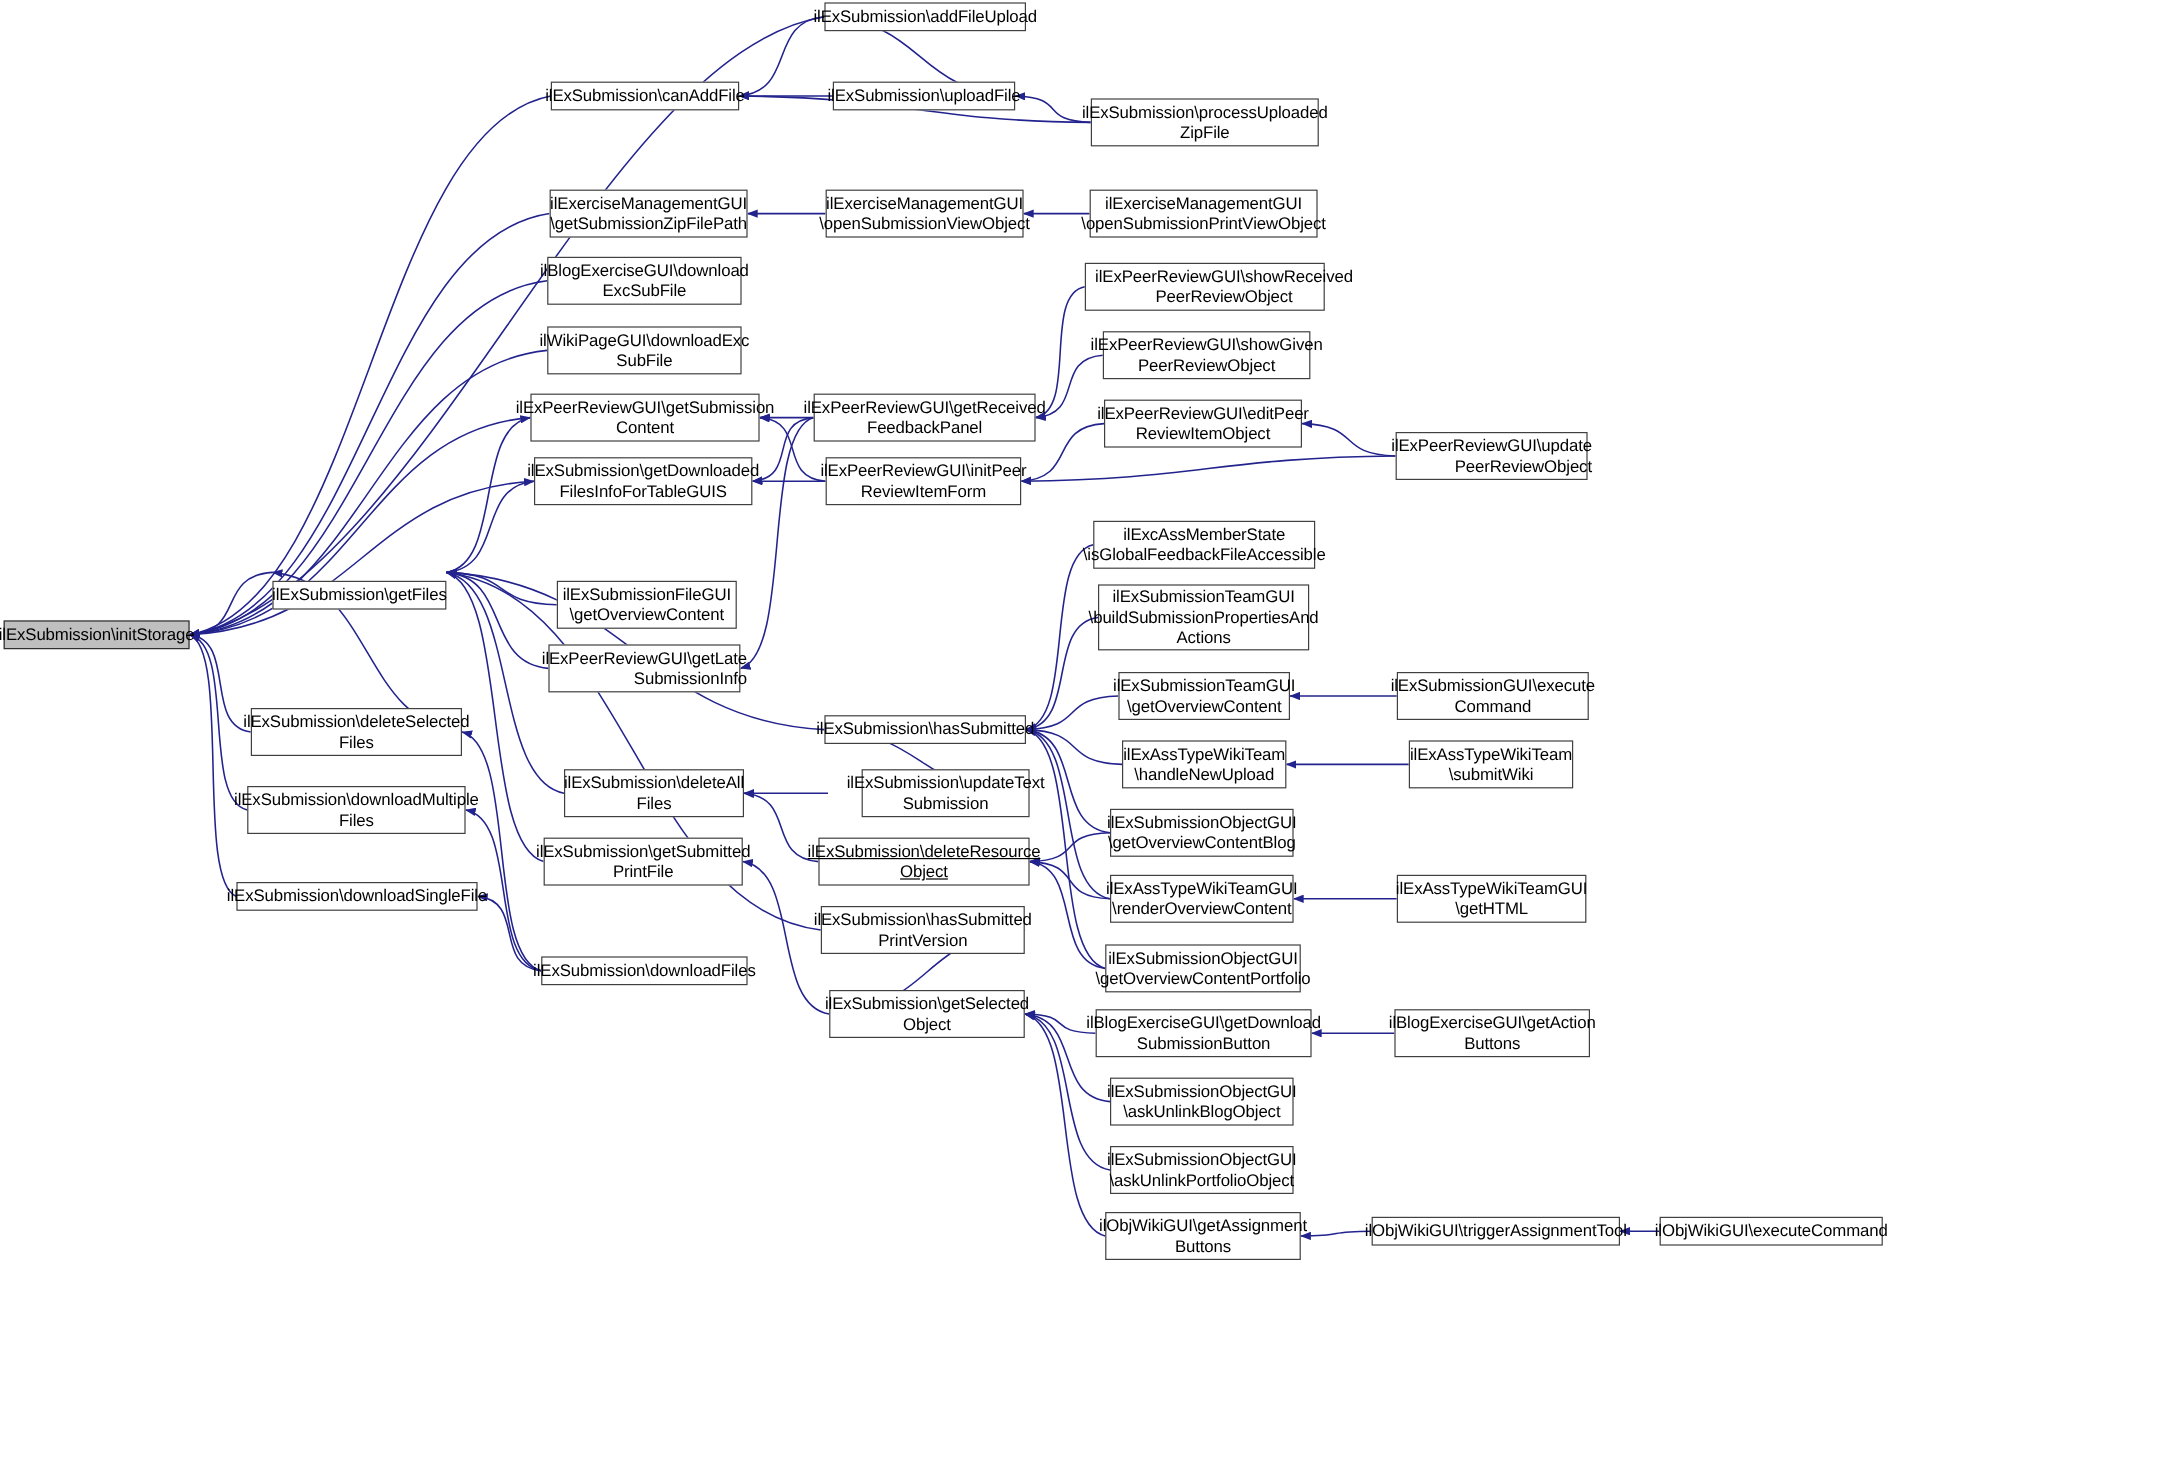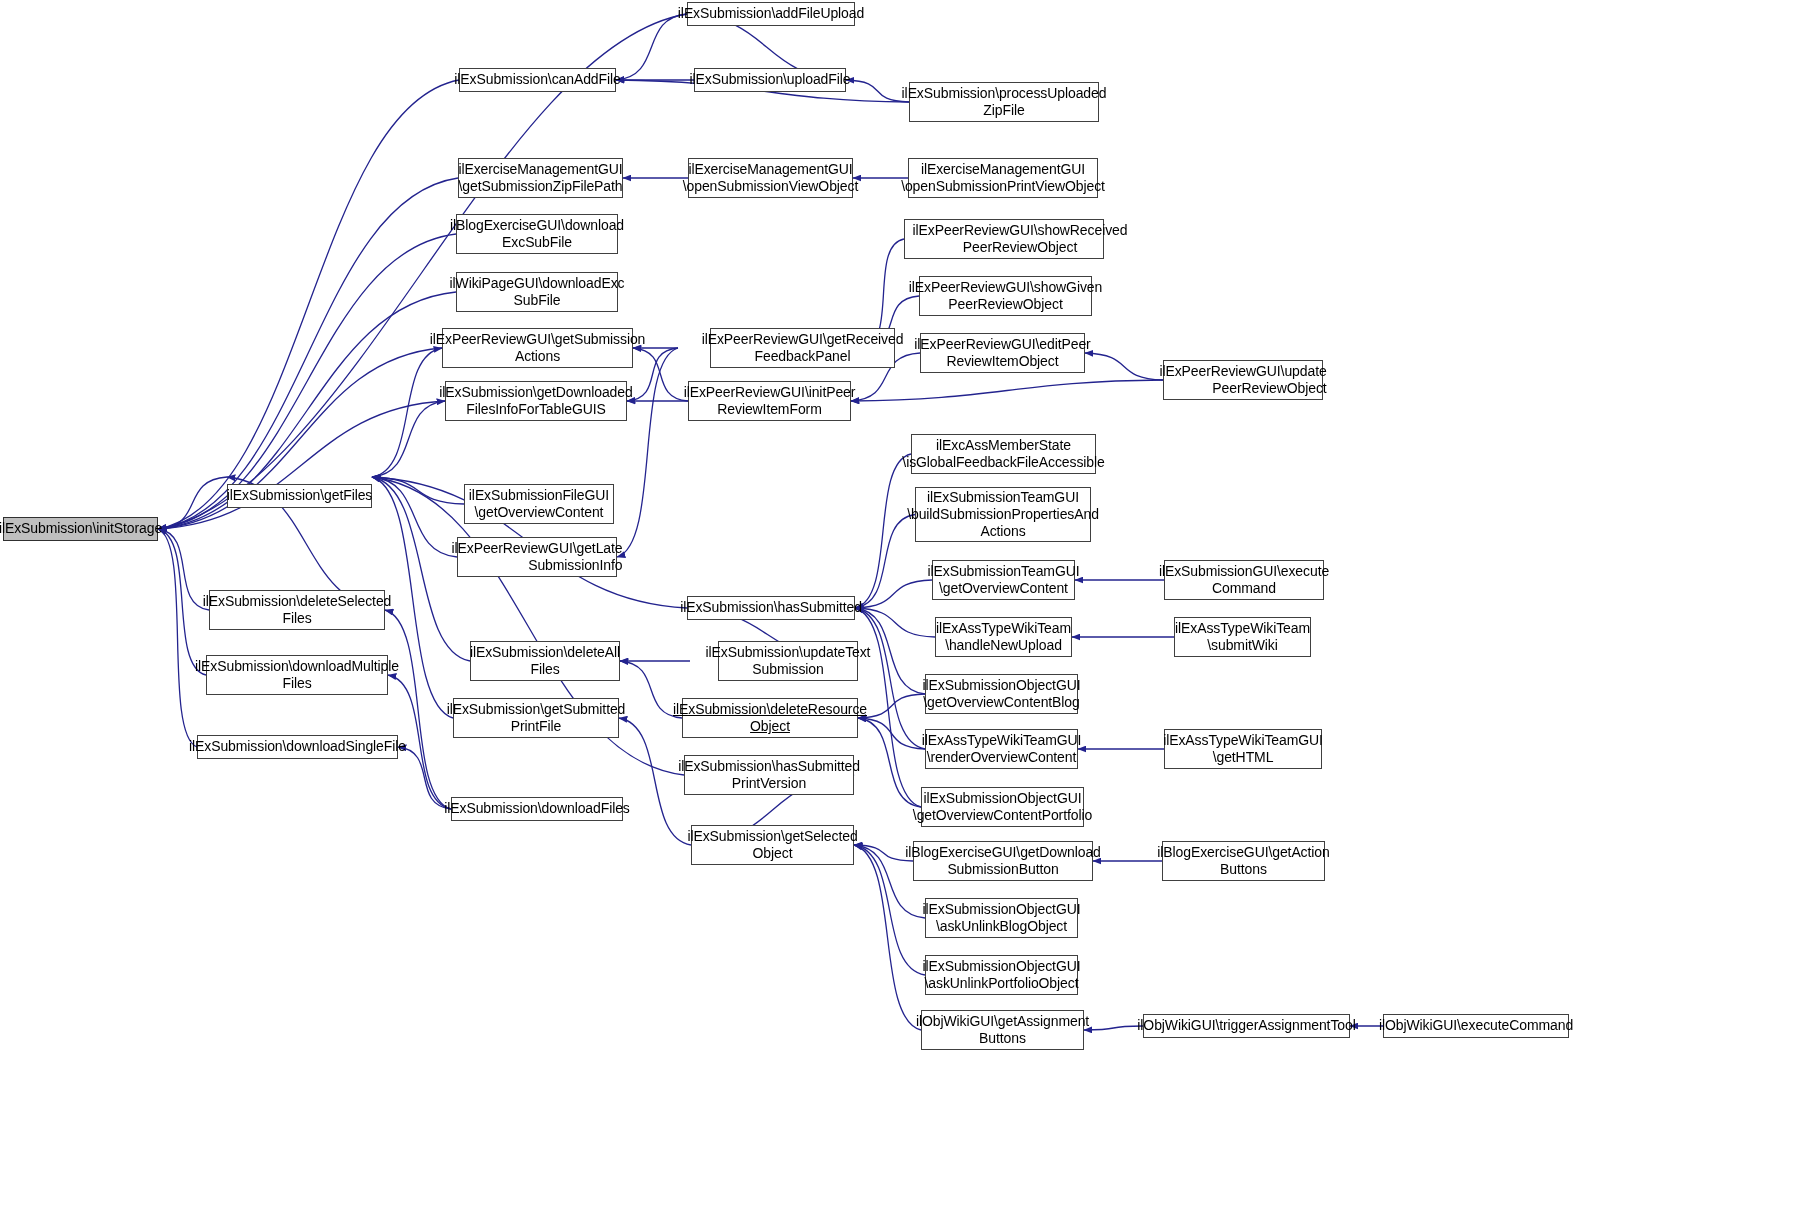--- a/index.html
+++ b/index.html
@@ -132,22 +132,22 @@
 \getSubmissionZipFilePath</div>
     <div class="node" style="left: 688px; top: 158px; width: 165px; height: 40px;">ilExerciseManagementGUI
 \openSubmissionViewObject</div>
     <div class="node" style="left: 908px; top: 158px; width: 190px; height: 40px;">ilExerciseManagementGUI
 \openSubmissionPrintViewObject</div>
     <div class="node" style="left: 456px; top: 214px; width: 162px; height: 40px;">ilBlogExerciseGUI\download
 ExcSubFile</div>
     <div class="node" style="left: 456px; top: 272px; width: 162px; height: 40px;">ilWikiPageGUI\downloadExc
 SubFile</div>
     <div class="node" style="left: 442px; top: 328px; width: 191px; height: 40px;">ilExPeerReviewGUI\getSubmission
-Actions</div>
-    <div class="node" style="left: 678px; top: 328px; width: 185px; height: 40px; margin-left: 32px;">ilExPeerReviewGUI\getReceived
+Content</div>
+    <div class="node" style="left: 678px; top: 328px; width: 185px; height: 40px;">ilExPeerReviewGUI\getReceived
 FeedbackPanel</div>
     <div class="node" style="left: 904px; top: 219px; width: 200px; height: 40px; padding-left: 35px;">ilExPeerReviewGUI\showReceived
 PeerReviewObject</div>
     <div class="node" style="left: 919px; top: 276px; width: 173px; height: 40px;">ilExPeerReviewGUI\showGiven
 PeerReviewObject</div>
     <div class="node" style="left: 920px; top: 333px; width: 165px; height: 40px;">ilExPeerReviewGUI\editPeer
 ReviewItemObject</div>
     <div class="node" style="left: 1163px; top: 360px; width: 160px; height: 40px; text-align: right;">ilExPeerReviewGUI\update
 PeerReviewObject</div>
     <div class="node" style="left: 445px; top: 381px; width: 182px; height: 40px;">ilExSubmission\getDownloaded

